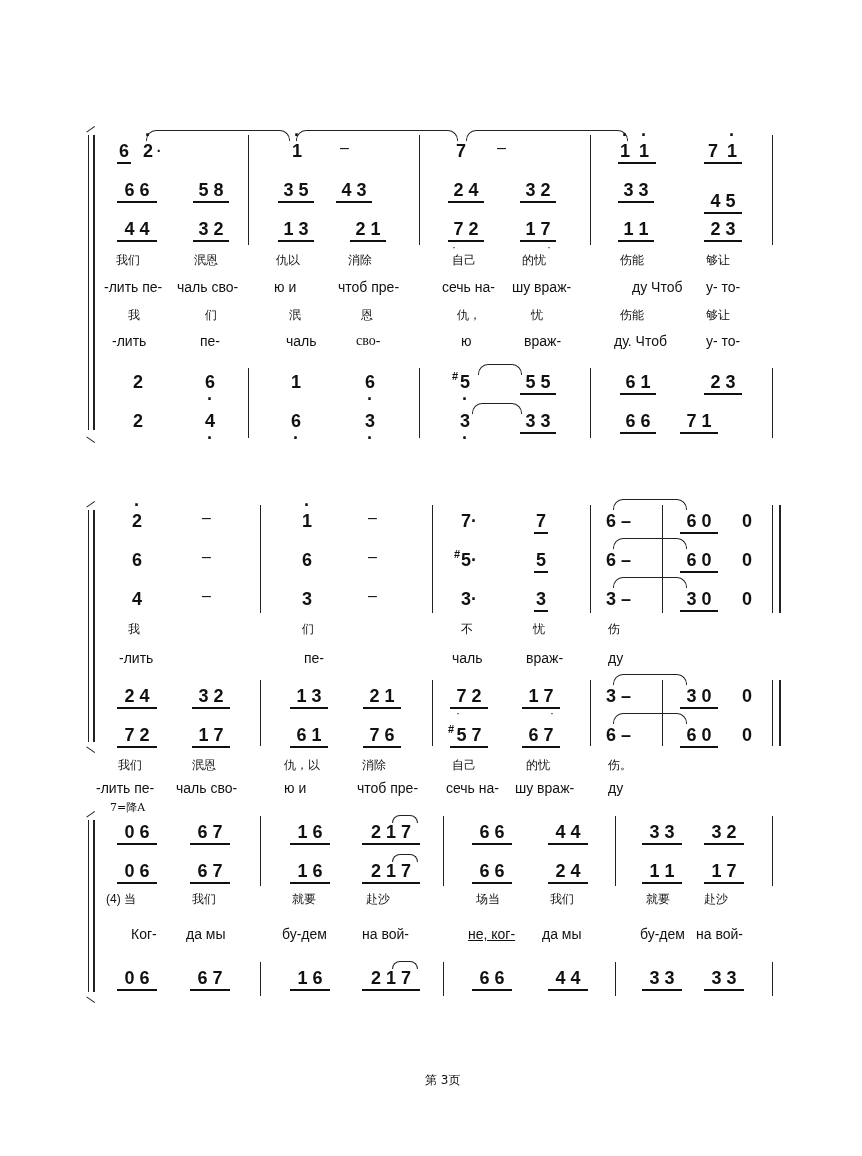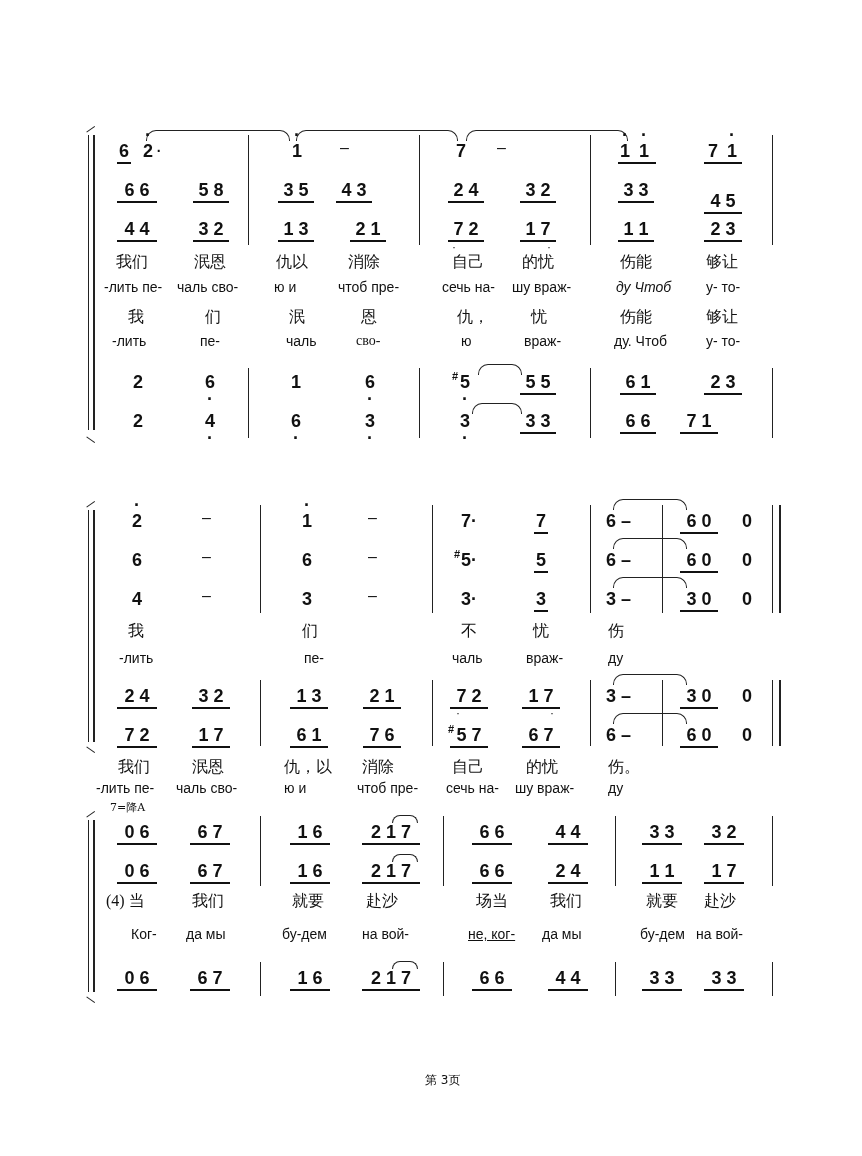--- a/index.html
+++ b/index.html
@@ -10,22 +10,22 @@
           text-align: center; font-family: "Liberation Sans", "DejaVu Sans", sans-serif; }
   .ul1 { border-bottom: 2px solid #111; padding-bottom: 1px; }
   .dot-top::before { content: "·"; position: absolute; top: -13px; left: 0; right: 0; text-align: center;
                      font-size: 18px; line-height: 14px; }
   .dot-bot::after { content: "·"; position: absolute; bottom: -14px; left: 0; right: 0; text-align: center;
                     font-size: 18px; line-height: 14px; }
   .sharp { position: absolute; font-size: 11px; top: -6px; left: -6px; font-weight: bold; }
   .bar { position: absolute; width: 1px; background: #222; }
   .dbar { position: absolute; width: 6px; border-left: 1px solid #222; border-right: 2px solid #222; }
   .sys-line { position: absolute; width: 4px; border-left: 1px solid #222; border-right: 2px solid #222; }
-  .lyric-cn { position: absolute; font-size: 16px; white-space: nowrap;
-              font-family: Liberation Serif, serif; }
+  .lyric-cn { position: absolute; font-size: 12px; white-space: nowrap;
+              font-family: Liberation Sans, sans-serif; }
   .lyric-ru { position: absolute; font-size: 14px; white-space: nowrap;
               font-family: "Liberation Sans", sans-serif; }
   .tie { position: absolute; border: 1px solid #222; border-bottom: none; border-radius: 10px 10px 0 0; height: 10px; }
   .footer { position: absolute; font-size: 12px; font-family: "DejaVu Sans", sans-serif; }
   .key { position: absolute; font-size: 11px; font-family: "DejaVu Serif", serif; }
   .dash { position: absolute; font-size: 16px; font-weight: normal; }
 </style>
 </head>
 <body>
 
@@ -97,21 +97,21 @@
     <span class="lyric-cn" style="left:620px; top:252px;">伤能</span>
     <span class="lyric-cn" style="left:706px; top:252px;">够让</span>
   </div>
   <div>
     <span class="lyric-ru" style="left:104px; top:279px;">-лить пе-</span>
     <span class="lyric-ru" style="left:177px; top:279px;">чаль сво-</span>
     <span class="lyric-ru" style="left:274px; top:279px;">ю и</span>
     <span class="lyric-ru" style="left:338px; top:279px;">чтоб пре-</span>
     <span class="lyric-ru" style="left:442px; top:279px;">сечь на-</span>
     <span class="lyric-ru" style="left:512px; top:279px;">шу враж-</span>
-    <span class="lyric-ru" style="left:616px; top:279px;font-style:italic;">ду Чтоб</span>
+    <span class="lyric-ru" style="left:632px; top:279px;">ду Чтоб</span>
     <span class="lyric-ru" style="left:706px; top:279px;">у- то-</span>
   </div>
   <div>
     <span class="lyric-cn" style="left:128px; top:307px;">我</span>
     <span class="lyric-cn" style="left:205px; top:307px;">们</span>
     <span class="lyric-cn" style="left:289px; top:307px;">泯</span>
     <span class="lyric-cn" style="left:361px; top:307px;">恩</span>
     <span class="lyric-cn" style="left:457px; top:307px;">仇，</span>
     <span class="lyric-cn" style="left:531px; top:307px;">忧</span>
     <span class="lyric-cn" style="left:620px; top:307px;">伤能</span>

